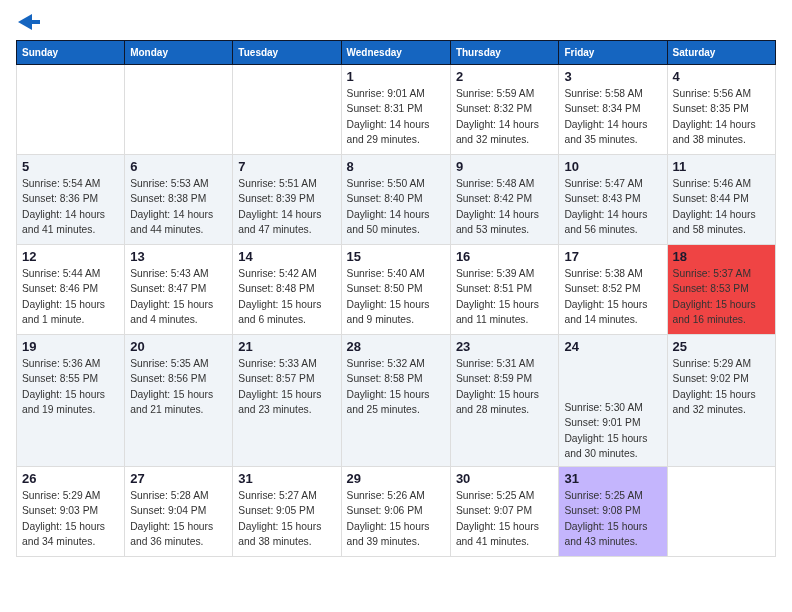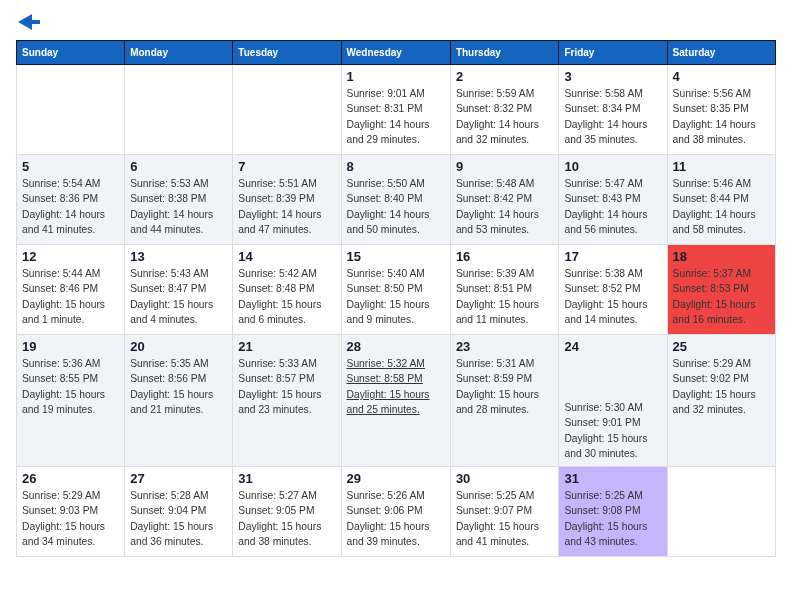--- a/index.html
+++ b/index.html
@@ -251,21 +251,21 @@
 Daylight: 15 hours and 21 minutes.</div>
         </td>
         <td style="background: rgb(240, 244, 248);">
           <span class="day-num">21</span>
           <div class="day-info" style="white-space: pre-line;">Sunrise: 5:33 AM
 Sunset: 8:57 PM
 Daylight: 15 hours and 23 minutes.</div>
         </td>
         <td style="background: rgb(240, 244, 248);">
           <span class="day-num">28</span>
-          <div class="day-info" style="white-space: pre-line; text-decoration: underline;">Sunrise: 5:32 AM
+          <div class="day-info" style="white-space: pre-line;">Sunrise: 5:32 AM
 Sunset: 8:58 PM
 Daylight: 15 hours and 25 minutes.</div>
         </td>
         <td style="background: rgb(240, 244, 248);">
           <span class="day-num">23</span>
           <div class="day-info" style="white-space: pre-line;">Sunrise: 5:31 AM
 Sunset: 8:59 PM
 Daylight: 15 hours and 28 minutes.</div>
         </td>
         <td style="background: rgb(240, 244, 248);">

